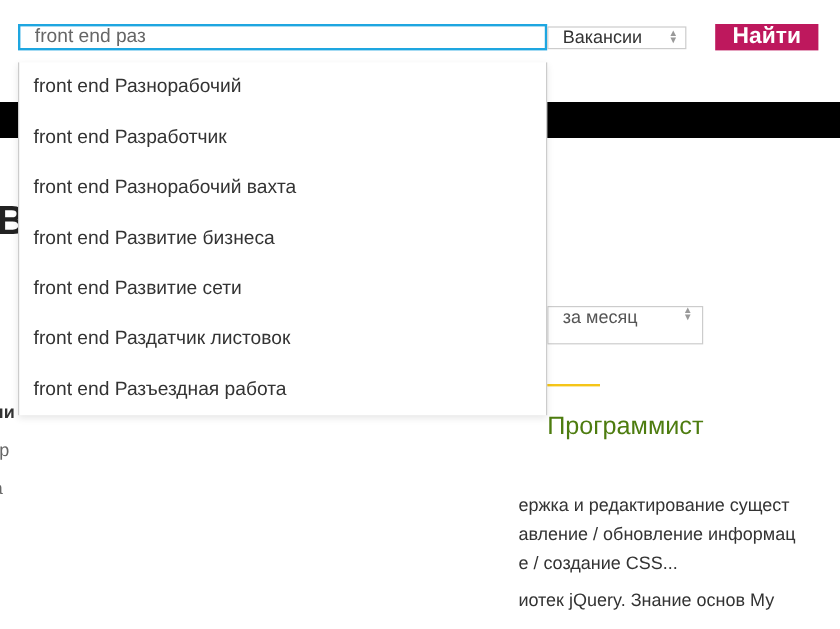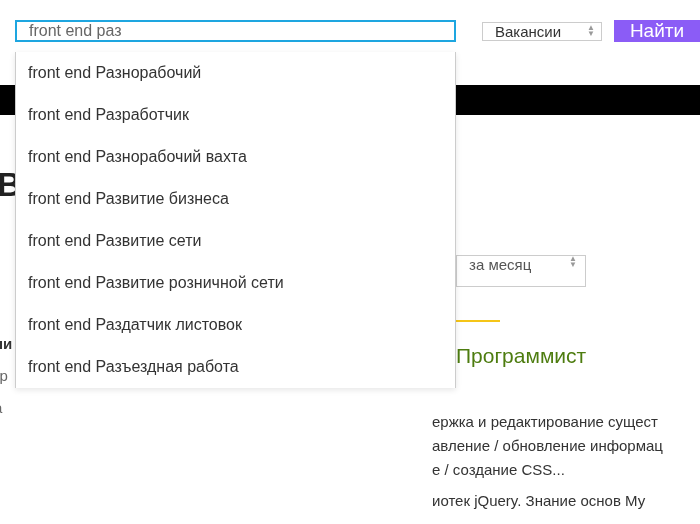--- a/index.html
+++ b/index.html
@@ -30,47 +30,47 @@
   .search-input {
     flex: 0 0 441px;
     border: 2px solid #1ea6e0;
     padding: 0 12px;
     font-size: 16px;
     color: #666;
     outline: none;
     background: #fff;
   }
   .select-box {
-    margin-left: 26px;
-    width: 128px;
+    width: 116px;
     border: 1px solid #ccc;
     display: flex;
     align-items: center;
     justify-content: space-between;
     padding: 0 6px 0 12px;
     font-size: 15px;
     color: #333;
     background: #fff;
     cursor: pointer;
   }
   .select-arrows {
     display: flex;
     flex-direction: column;
     font-size: 8px;
     color: #999;
     line-height: 6px;
   }
   .search-btn {
-    margin-left: 12px;
+    margin-left: 24px;
     flex: 0 0 86px;
-    background: #8b5cf6;
+    background: #be185d;
     color: #fff;
     border: none;
     font-size: 19px;
     cursor: pointer;
+    font-weight: bold;
   }
   .autocomplete {
     position: absolute;
     top: 52px;
     left: 15px;
     width: 441px;
     background: #fff;
     border-left: 1px solid #ccc;
     border-right: 1px solid #ccc;
     box-shadow: 0 2px 6px rgba(0,0,0,0.1);
@@ -169,21 +169,20 @@
   </div>
   <button class="search-btn">Найти</button>
 </div>
 
 <div class="autocomplete">
   <div class="ac-item">front end Разнорабочий</div>
   <div class="ac-item">front end Разработчик</div>
   <div class="ac-item">front end Разнорабочий вахта</div>
   <div class="ac-item">front end Развитие бизнеса</div>
   <div class="ac-item">front end Развитие сети</div>
-  <div class="ac-item">front end Развитие розничной сети</div>
   <div class="ac-item">front end Раздатчик листовок</div>
   <div class="ac-item">front end Разъездная работа</div>
 </div>
 
 <div class="black-bar"></div>
 
 <div class="big-b">В</div>
 
 <div class="period-select">
   <span>за месяц</span>

